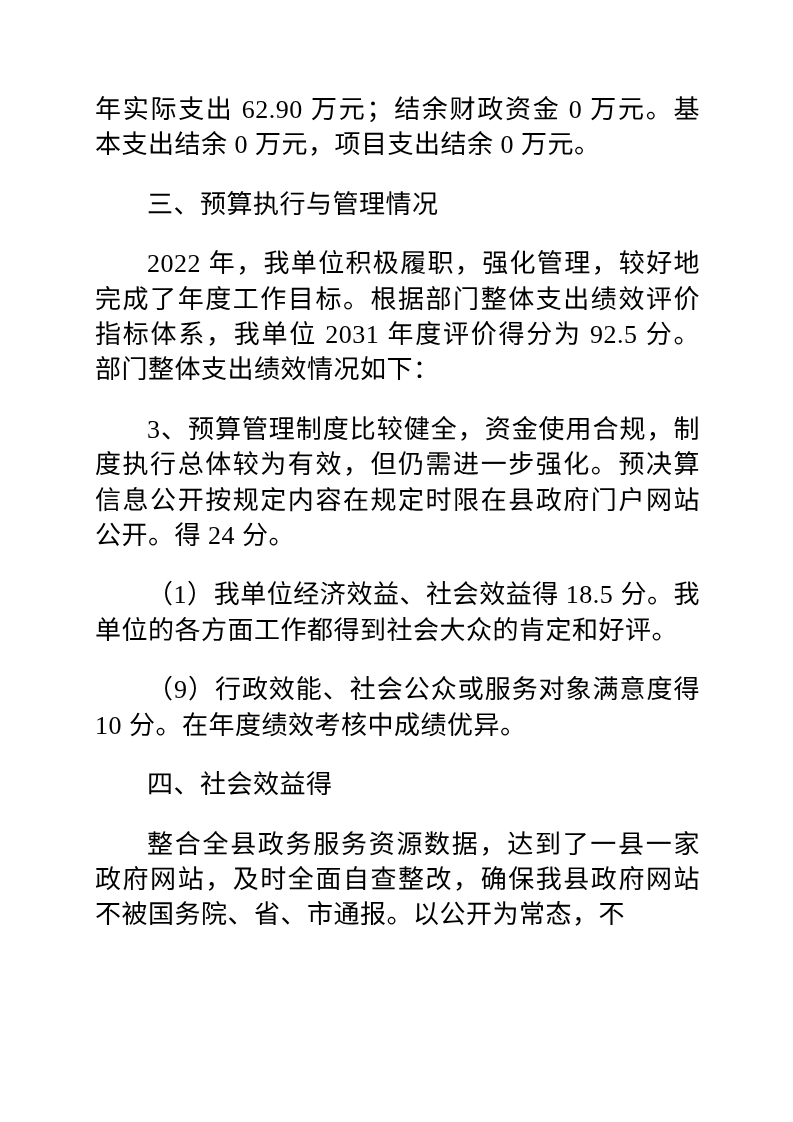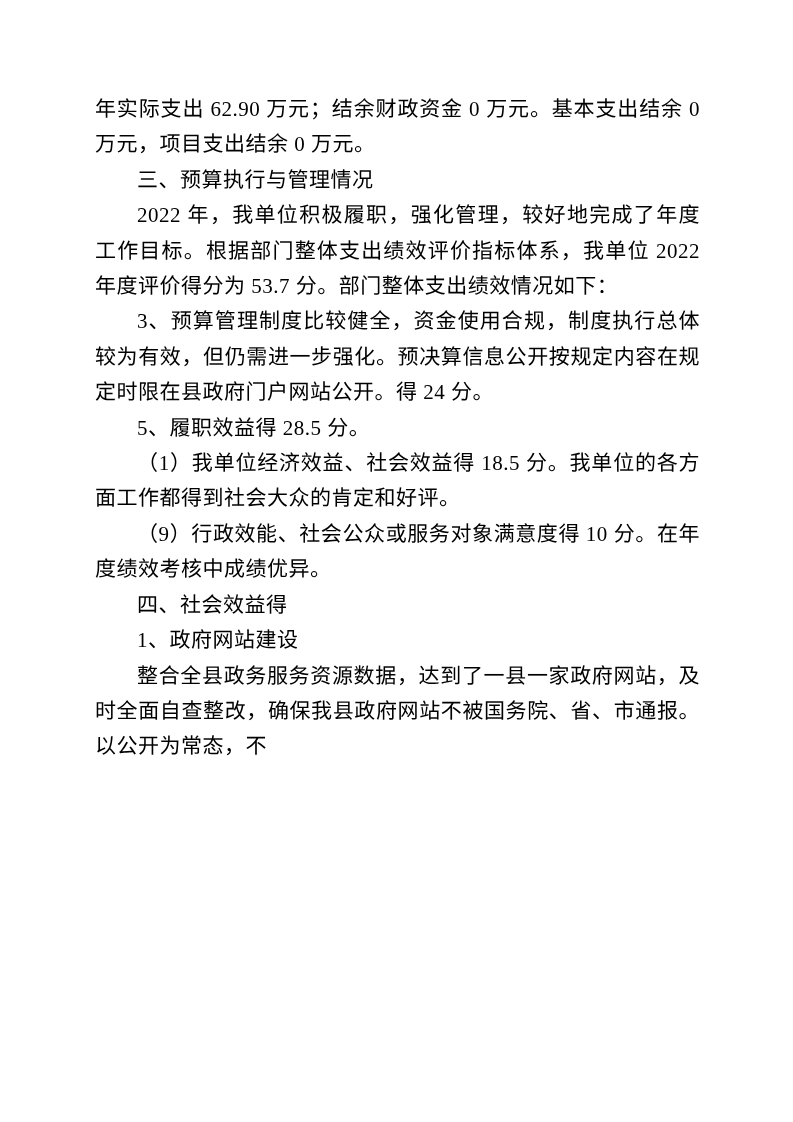--- a/index.html
+++ b/index.html
@@ -17,40 +17,39 @@
     padding: 92px 93px 0 95px;
     overflow: hidden;
   }
   .doc-body {
     width: 605px;
   }
   .para {
     margin: 0;
     padding: 0;
     font-family: "Liberation Serif", "DejaVu Serif", serif;
-    font-size: 21px;
+    font-size: 26px;
     line-height: 35.4px;
     color: #000000;
     text-align: justify;
     letter-spacing: 0.5px;
     word-break: break-all;
   }
   .indent {
     text-indent: 2em;
+    margin-top: 24px;
   }
 </style>
 </head>
 <body>
 
 <div class="page">
   <div class="doc-body">
     <p class="para">年实际支出 62.90 万元；结余财政资金 0 万元。基本支出结余 0 万元，项目支出结余 0 万元。</p>
     <p class="para indent">三、预算执行与管理情况</p>
-    <p class="para indent">2022 年，我单位积极履职，强化管理，较好地完成了年度工作目标。根据部门整体支出绩效评价指标体系，我单位 2022 年度评价得分为 53.7 分。部门整体支出绩效情况如下：</p>
+    <p class="para indent">2022 年，我单位积极履职，强化管理，较好地完成了年度工作目标。根据部门整体支出绩效评价指标体系，我单位 2031 年度评价得分为 92.5 分。部门整体支出绩效情况如下：</p>
     <p class="para indent">3、预算管理制度比较健全，资金使用合规，制度执行总体较为有效，但仍需进一步强化。预决算信息公开按规定内容在规定时限在县政府门户网站公开。得 24 分。</p>
-    <p class="para indent">5、履职效益得 28.5 分。</p>
     <p class="para indent">（1）我单位经济效益、社会效益得 18.5 分。我单位的各方面工作都得到社会大众的肯定和好评。</p>
     <p class="para indent">（9）行政效能、社会公众或服务对象满意度得 10 分。在年度绩效考核中成绩优异。</p>
     <p class="para indent">四、社会效益得</p>
-    <p class="para indent">1、政府网站建设</p>
     <p class="para indent">整合全县政务服务资源数据，达到了一县一家政府网站，及时全面自查整改，确保我县政府网站不被国务院、省、市通报。以公开为常态，不</p>
   </div>
 </div>
 
 </body></html>

